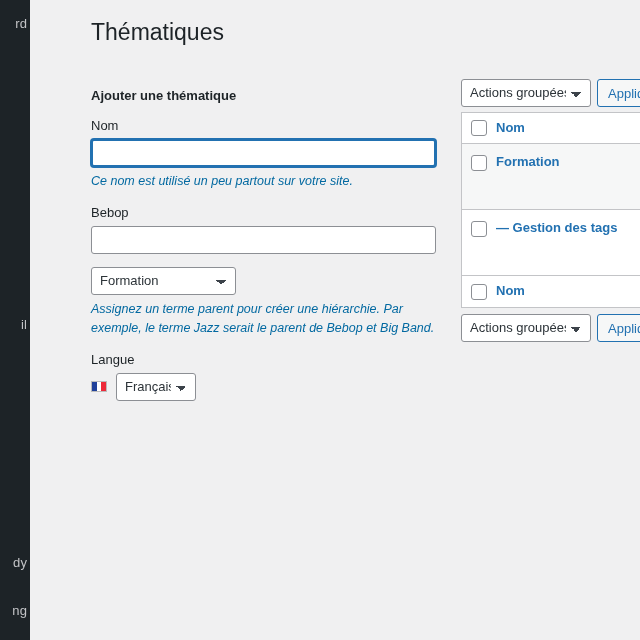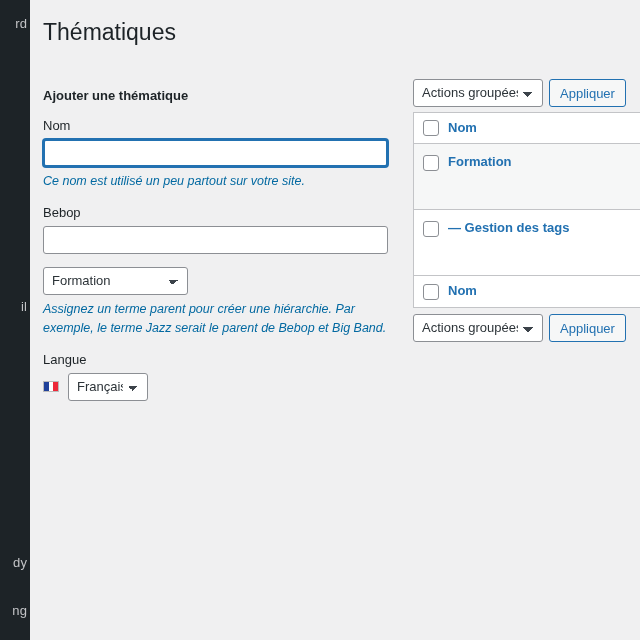--- a/index.html
+++ b/index.html
@@ -15,20 +15,21 @@
     color: #1d2327;
     font-size: 13px;
   }
 
   #app {
     position: relative;
     width: 640px;
     height: 640px;
     display: flex;
     overflow: hidden;
+    gap: 48px;
   }
 
   
   .admin-sidebar {
     width: 30px;
     flex: 0 0 30px;
     background: #1d2327;
     position: relative;
     overflow: hidden;
     height: 640px;
@@ -258,21 +259,21 @@
   }
   .tablenav.bottom { margin-top: 6px; margin-bottom: 0; }
 </style>
 </head>
 <body>
 
 <div id="app">
 
   <div class="admin-sidebar">
     <span class="menu-frag" style="top:17px">rd</span>
-    <span class="menu-frag" style="top:300px">il</span>
+    <span class="menu-frag" style="top:318px">il</span>
     <span class="menu-frag" style="top:556px">dy</span>
     <span class="menu-frag" style="top:604px">ng</span>
   </div>
 
   <div class="content">
 
     <h1 class="page-title">Thématiques</h1>
 
     <div class="columns">
 

